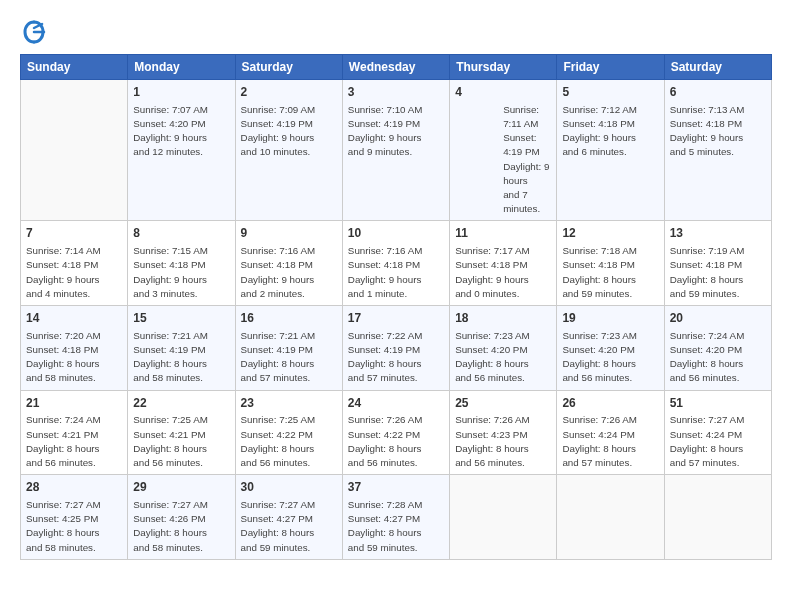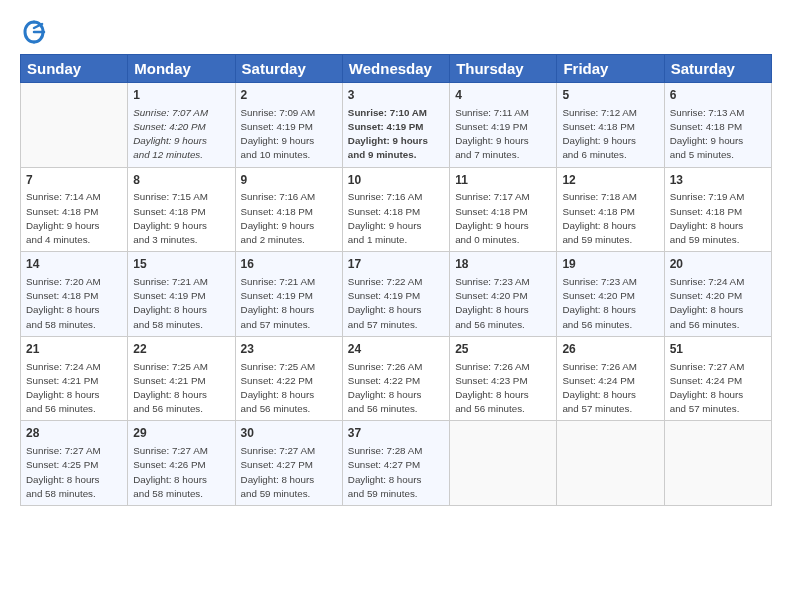--- a/index.html
+++ b/index.html
@@ -54,21 +54,21 @@
       width: 100%;
       border-collapse: collapse;
       font-size: 10.5px;
     }
     thead tr th {
       background: #3a6bbd;
       color: #fff;
       font-weight: bold;
       text-align: left;
       padding: 5px 6px;
-      font-size: 15px;
+      font-size: 12px;
       border: 1px solid #2a5aac;
     }
     tbody tr td {
       border: 1px solid #ccc;
       vertical-align: top;
       padding: 4px 5px;
       min-height: 70px;
       width: calc(100% / 7);
       color: #333;
       line-height: 1.4;
@@ -129,42 +129,42 @@
           <th>Thursday</th>
           <th>Friday</th>
           <th>Saturday</th>
         </tr>
     </thead>
     <tbody>
     <tr>
           <td class="empty"></td>
           <td>
             <span class="day-num">1</span>
-            <div class="day-info" style="white-space: pre-line; font-style: italic;">Sunrise: 7:07 AM
+            <div class="day-info" style="white-space: pre-line;">Sunrise: 7:07 AM
 Sunset: 4:20 PM
 Daylight: 9 hours
 and 12 minutes.</div>
           </td>
           <td>
             <span class="day-num">2</span>
             <div class="day-info" style="white-space: pre-line;">Sunrise: 7:09 AM
 Sunset: 4:19 PM
 Daylight: 9 hours
 and 10 minutes.</div>
           </td>
           <td>
             <span class="day-num">3</span>
-            <div class="day-info" style="white-space: pre-line; font-weight: bold;">Sunrise: 7:10 AM
+            <div class="day-info" style="white-space: pre-line;">Sunrise: 7:10 AM
 Sunset: 4:19 PM
 Daylight: 9 hours
 and 9 minutes.</div>
           </td>
           <td>
             <span class="day-num">4</span>
-            <div class="day-info" style="white-space: pre-line;">Sunrise: 7:11 AM
+            <div class="day-info" style="white-space: pre-line; margin-left: 48px;">Sunrise: 7:11 AM
 Sunset: 4:19 PM
 Daylight: 9 hours
 and 7 minutes.</div>
           </td>
           <td>
             <span class="day-num">5</span>
             <div class="day-info" style="white-space: pre-line;">Sunrise: 7:12 AM
 Sunset: 4:18 PM
 Daylight: 9 hours
 and 6 minutes.</div>

